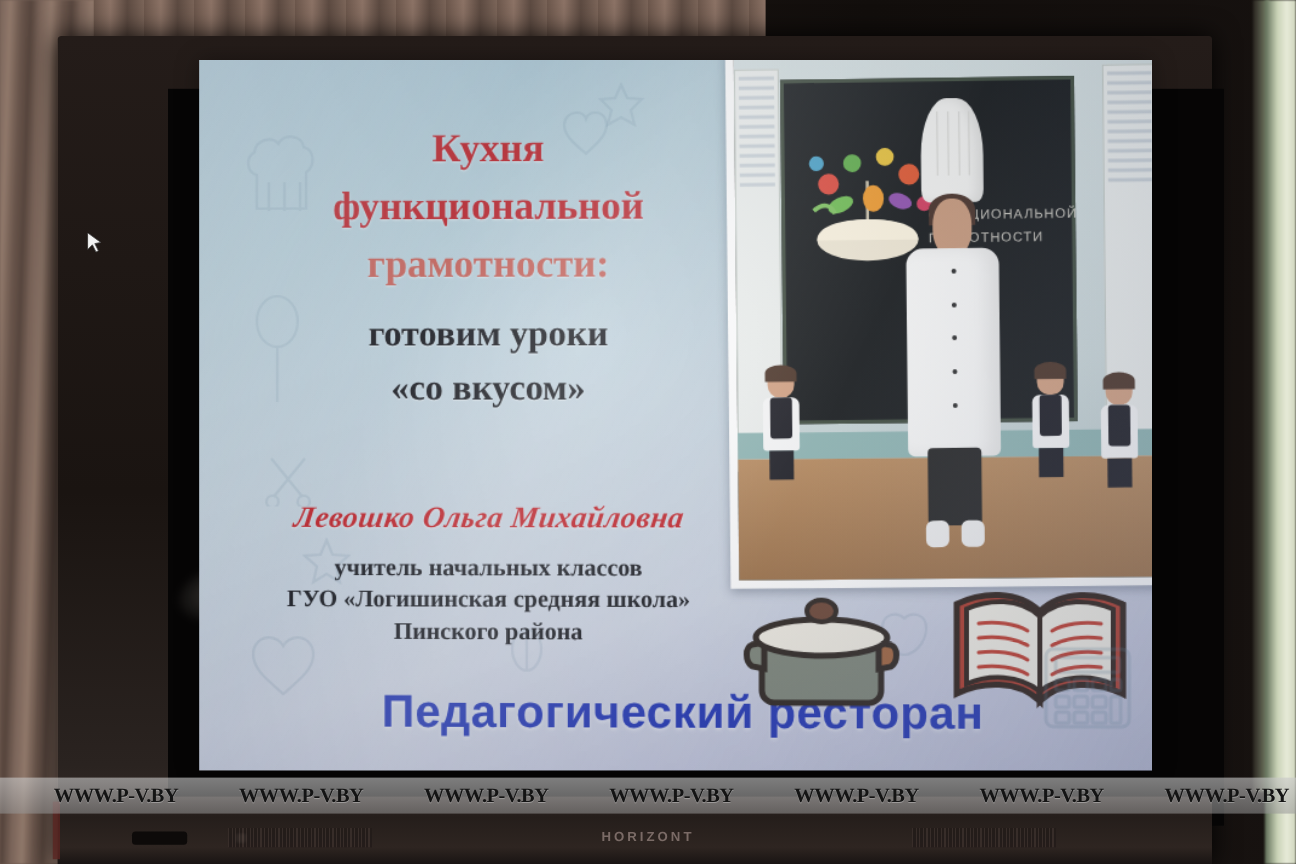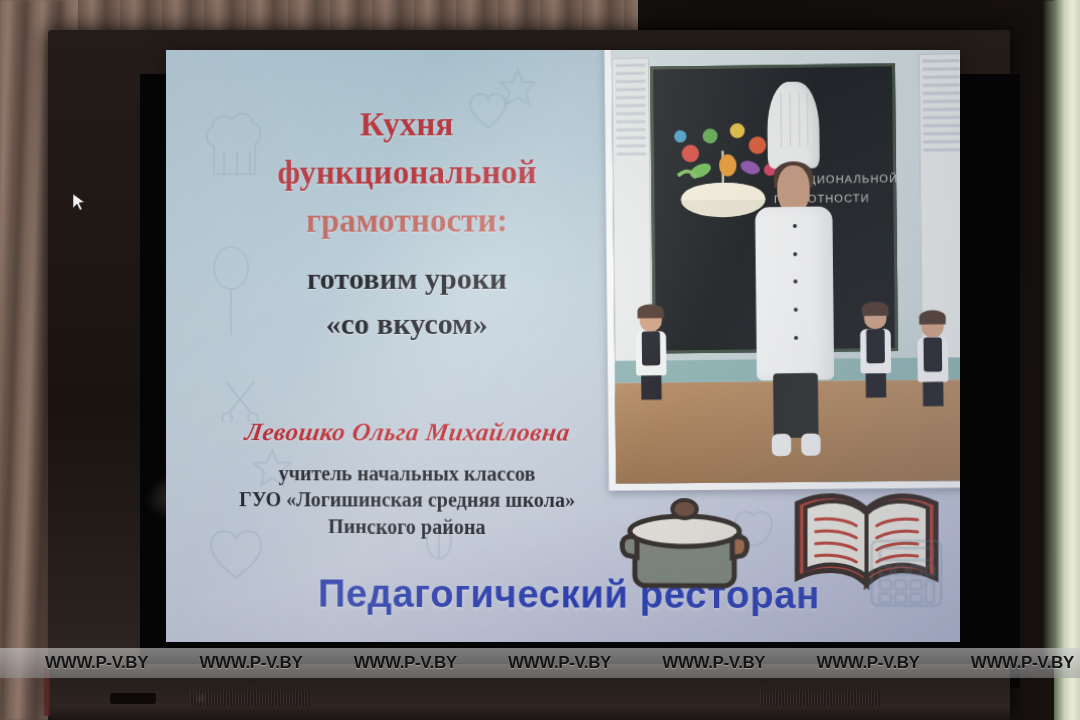--- a/index.html
+++ b/index.html
@@ -118,21 +118,21 @@
   .kid .klegs{width:20px;height:24px;background:#1b1b22;margin:0 auto;}
 
   
   .icon-row{position:absolute;left:450px;top:432px;width:340px;height:120px;}
   .wm-calc{position:absolute;right:20px;bottom:-4px;width:74px;height:70px;opacity:.22;}
 
   
   .wm-bar{position:absolute;left:0;top:648px;width:1080px;height:30px;
      background:linear-gradient(180deg,rgba(200,200,200,.62),rgba(150,150,150,.55));
      display:flex;align-items:center;}
-  .wm-bar span{flex:1;text-align:center;color:#141414;font-family:Liberation Sans, sans-serif;
+  .wm-bar span{flex:1;text-align:center;color:#141414;font-family:Liberation Serif, serif;
      font-size:17px;font-weight:700;letter-spacing:-.4px;text-shadow:0 1px 0 rgba(255,255,255,.3);padding-left:39px;}
 
   
   .cursor{position:absolute;left:73px;top:194px;width:12px;height:17px;}
 </style>
 </head>
 <body>
 
 <div id="stage">
 
@@ -355,20 +355,21 @@
     </div>
   </div>
 
   <div class="bezel-line"></div>
   <div class="bezel-bottom"></div>
   <div class="red-edge"></div>
   <div class="pwr-slot"></div>
   <div class="ir-led"></div>
   <div class="speaker l"></div>
   <div class="speaker r"></div>
+  <div class="brand">HORIZONT</div>
 
   <div class="wm-bar">
     <span>WWW.P-V.BY</span>
     <span>WWW.P-V.BY</span>
     <span>WWW.P-V.BY</span>
     <span>WWW.P-V.BY</span>
     <span>WWW.P-V.BY</span>
     <span>WWW.P-V.BY</span>
     <span>WWW.P-V.BY</span>
   </div>

